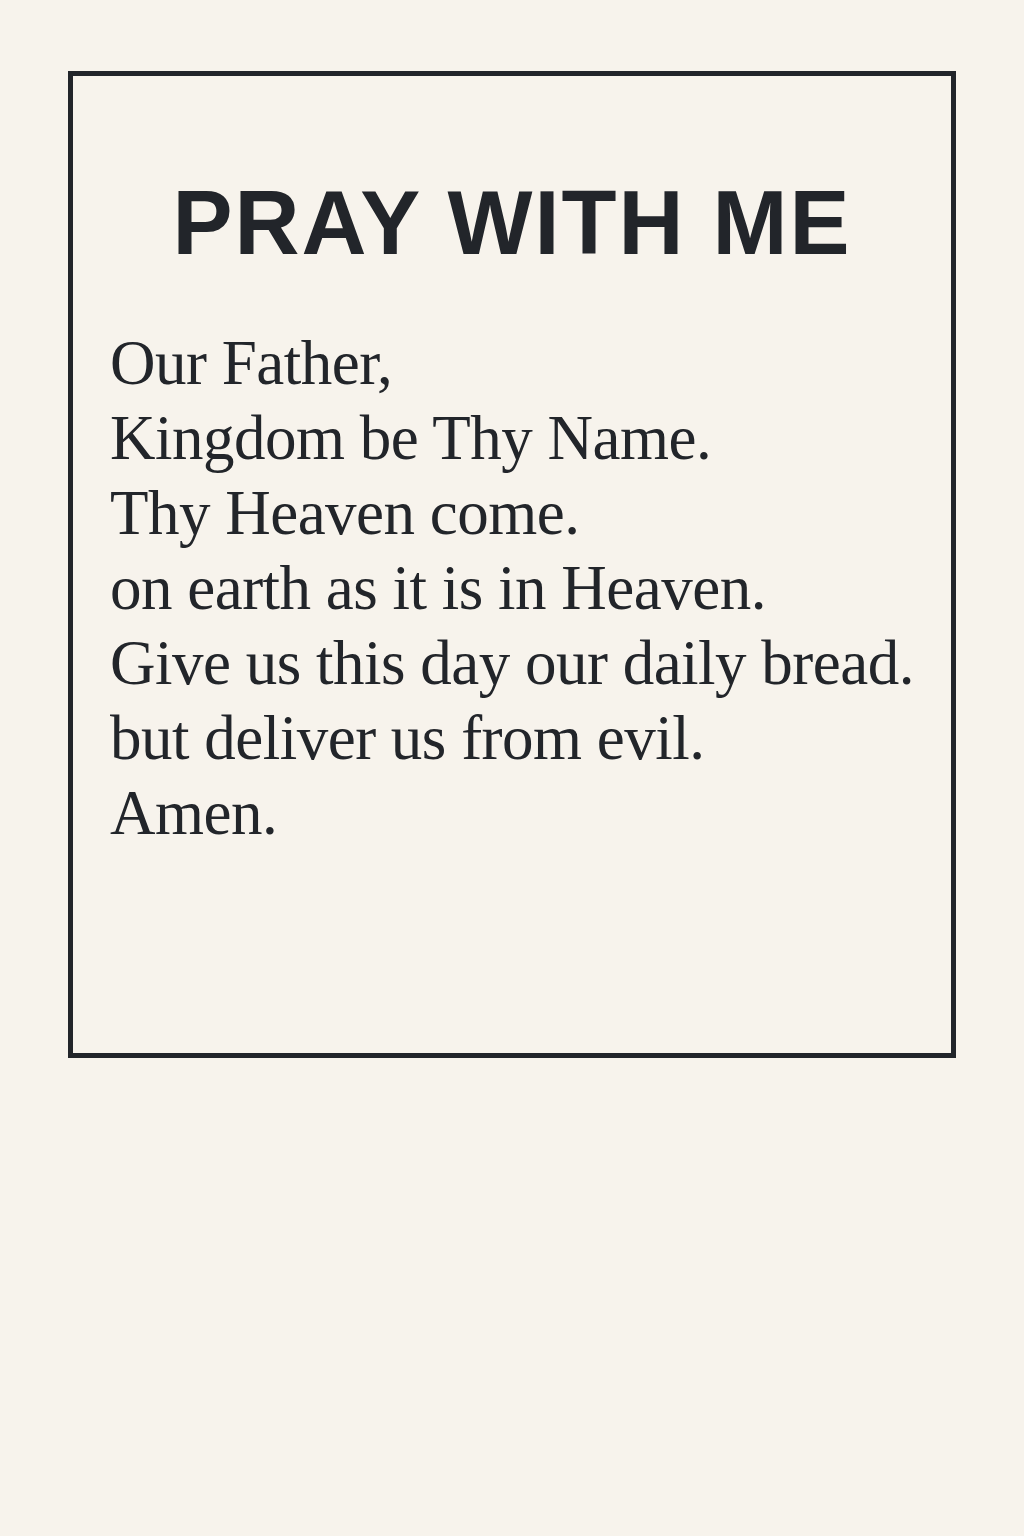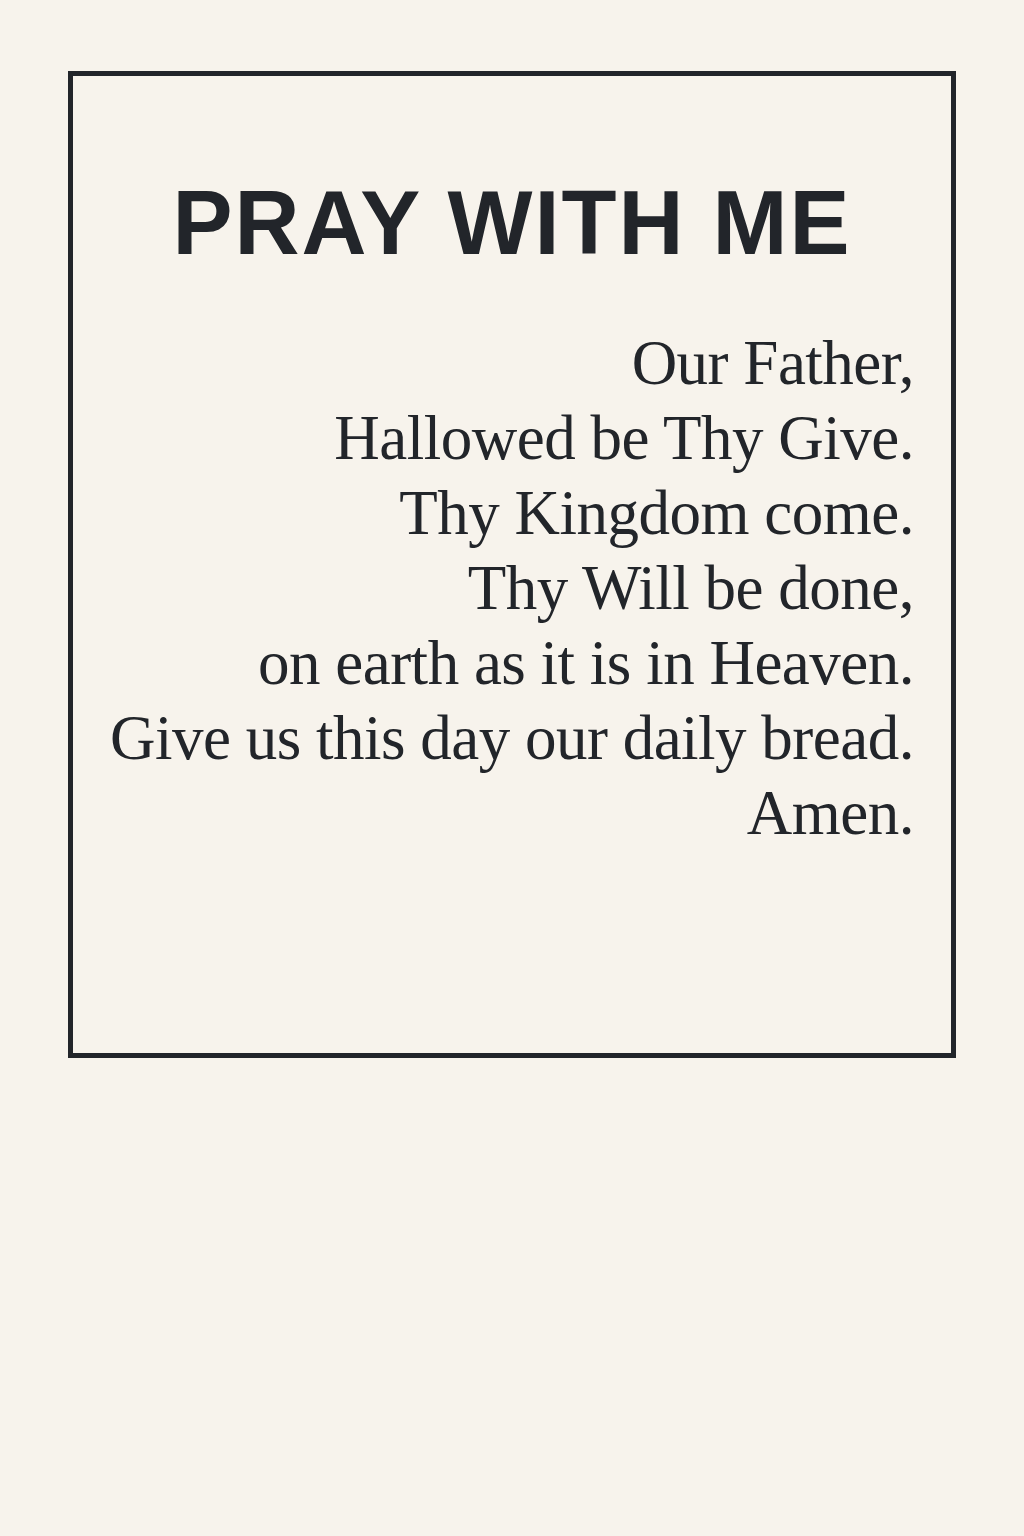--- a/index.html
+++ b/index.html
@@ -36,39 +36,39 @@
     font-family: "Liberation Sans", sans-serif;
     font-weight: 700;
     font-size: 90px;
     line-height: 1;
     letter-spacing: 2px;
     color: var(--ink);
     white-space: nowrap;
   }
   .prayer {
     margin-top: 58px;
-    text-align: right;
+    text-align: left;
     color: var(--ink);
   }
   .prayer-line {
     font-size: 63px;
     line-height: 75px;
     letter-spacing: -0.5px;
     white-space: nowrap;
   }
 </style>
 </head>
 <body>
 
 <div class="poster">
   <div class="frame">
     <h1 class="title">PRAY WITH ME</h1>
     <div class="prayer">
       <div class="prayer-line">Our Father,</div>
-      <div class="prayer-line">Hallowed be Thy Give.</div>
-      <div class="prayer-line">Thy Kingdom come.</div>
-      <div class="prayer-line">Thy Will be done,</div>
+      <div class="prayer-line">Kingdom be Thy Name.</div>
+      <div class="prayer-line">Thy Heaven come.</div>
       <div class="prayer-line">on earth as it is in Heaven.</div>
       <div class="prayer-line">Give us this day our daily bread.</div>
+      <div class="prayer-line">but deliver us from evil.</div>
       <div class="prayer-line">Amen.</div>
     </div>
   </div>
 </div>
 
 </body></html>

